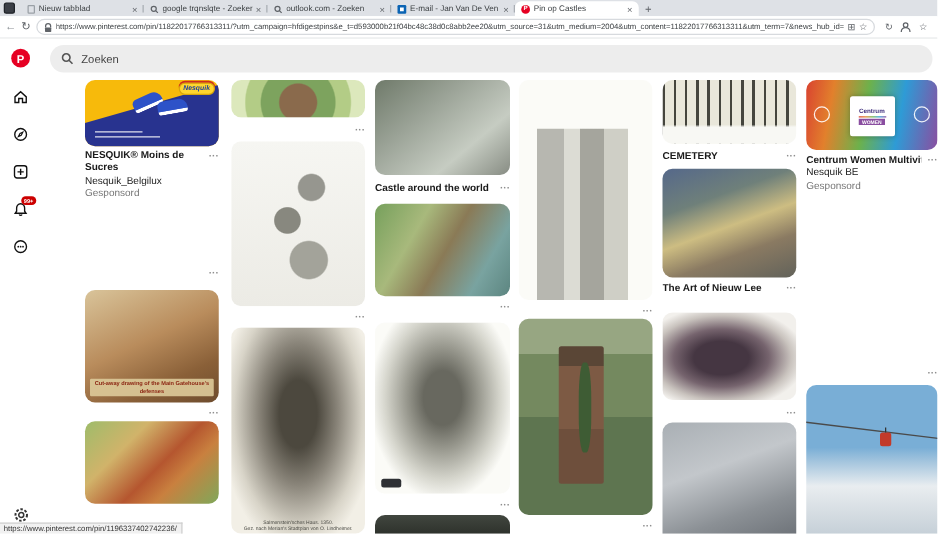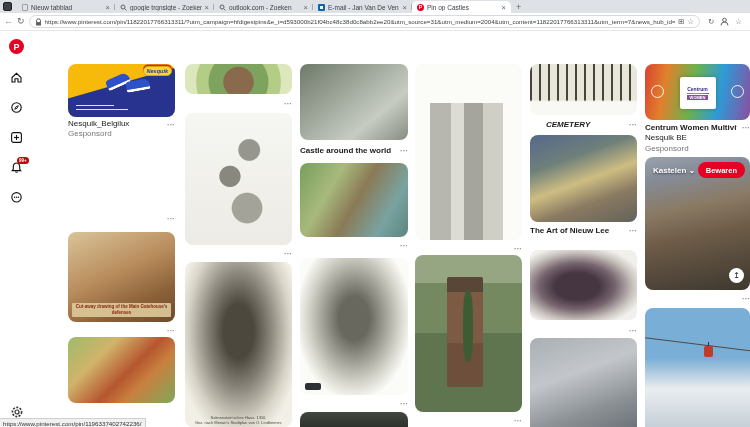--- a/index.html
+++ b/index.html
@@ -225,30 +225,38 @@
         </svg>
     </div>
     <div class="sb-gear">
       <svg width="14" height="14">
           <circle cx="7" cy="7" r="4.6" fill="none" stroke="#333" stroke-width="1.6" stroke-dasharray="2 1.4"></circle>
           <circle cx="7" cy="7" r="2" fill="none" stroke="#333" stroke-width="1.2"></circle>
         </svg>
     </div>
   </div>
 
+  <div class="searchbar">
+    <svg width="10" height="10">
+        <circle cx="4" cy="4" r="3" fill="none" stroke="#555" stroke-width="1.3"></circle>
+        <line x1="6.2" y1="6.2" x2="9" y2="9" stroke="#555" stroke-width="1.3"></line>
+      </svg>
+    <span class="search-text">Zoeken</span>
+  </div>
 
   <div class="pin art-nesquik" style="left:68px;top:33px;width:107px;height:53px;">
     <div class="nes-tri"></div>
     <div class="nes-line nes-l1"></div>
     <div class="nes-line nes-l2"></div>
     <div class="sneaker sn1"></div>
     <div class="sneaker sn2"></div>
     <div class="nes-logo">Nesquik</div>
   </div>
   <div class="pin-meta" style="left:68px;top:88px;width:94px;">
+    <div class="t">NESQUIK® Moins de Sucres</div>
     <div>Nesquik_Belgilux</div>
     <div class="sp">Gesponsord</div>
   </div>
   <span class="more" style="left:163px;top:90px;">···</span>
 
   <div class="pin art-graycastle" style="left:68px;top:117px;width:107px;height:61px;"></div>
   <span class="more" style="left:163px;top:184px;">···</span>
 
   <div class="pin art-cutaway" style="left:68px;top:201px;width:107px;height:90px;">
     <div class="cutaway-cap">Cut-away drawing of the Main Gatehouse's defenses</div>
@@ -285,21 +293,21 @@
   <div class="pin art-penciltowers" style="left:415px;top:33px;width:107px;height:176px;"></div>
   <span class="more" style="left:510px;top:214px;">···</span>
 
   <div class="pin art-valley" style="left:415px;top:224px;width:107px;height:157px;">
     <div class="tower"></div>
     <div class="ivy"></div>
   </div>
   <span class="more" style="left:510px;top:386px;">···</span>
 
   <div class="pin art-cemetery" style="left:530px;top:33px;width:107px;height:51px;"></div>
-  <div class="pin-title" style="left:546px;top:89px;width:92px;font-style:italic;">CEMETERY</div>
+  <div class="pin-title" style="left:530px;top:89px;width:92px;">CEMETERY</div>
   <span class="more" style="left:625px;top:90px;">···</span>
 
   <div class="pin art-alanlee" style="left:530px;top:104px;width:107px;height:87px;"></div>
   <div class="pin-title" style="left:530px;top:195px;width:92px;">The Art of Nieuw Lee</div>
   <span class="more" style="left:625px;top:196px;">···</span>
 
   <div class="pin art-aqueduct" style="left:530px;top:219px;width:107px;height:70px;"></div>
   <span class="more" style="left:625px;top:296px;">···</span>
 
   <div class="pin art-foggy" style="left:530px;top:307px;width:107px;height:89px;border-radius:8px 8px 0 0;"></div>
@@ -313,25 +321,20 @@
       <span class="cen-sub">WOMEN</span>
     </div>
   </div>
   <div class="pin-meta" style="left:645px;top:92px;width:92px;">
     <div class="t" style="white-space:nowrap;overflow:hidden;">Centrum Women Multivitaminen</div>
     <div>Nesquik BE</div>
     <div class="sp">Gesponsord</div>
   </div>
   <span class="more" style="left:738px;top:93px;">···</span>
 
-  <div class="pin art-castlephoto" style="left:645px;top:126px;width:105px;height:133px;">
-    <span class="board-chip">Kastelen ⌄</span>
-    <button class="save-btn">Bewaren</button>
-    <div class="dl-btn">↥</div>
-  </div>
   <span class="more" style="left:738px;top:264px;">···</span>
 
   <div class="pin art-cablecar" style="left:645px;top:277px;width:105px;height:119px;border-radius:8px 8px 0 0;">
     <div class="cable"></div>
     <div class="gondola"></div>
   </div>
 
   <div class="statusbar">
     <span>https://www.pinterest.com/pin/1196337402742236/</span>
   </div>

